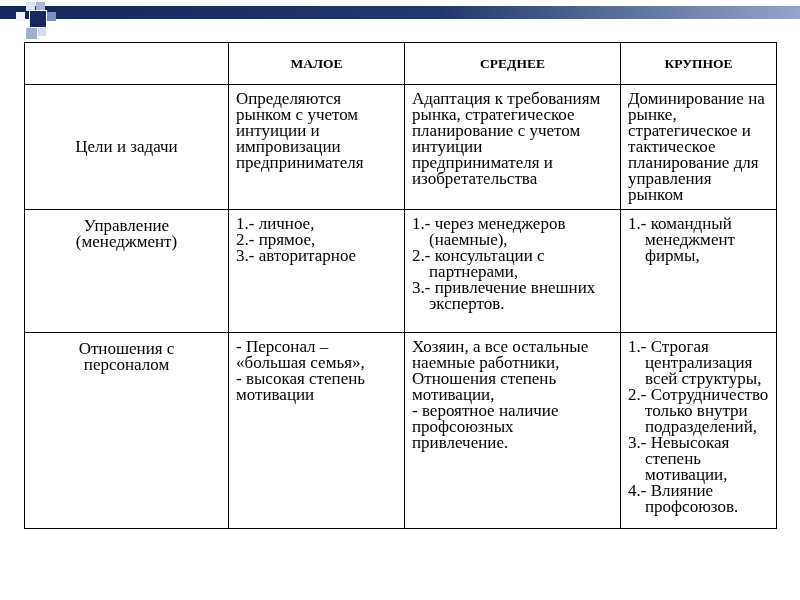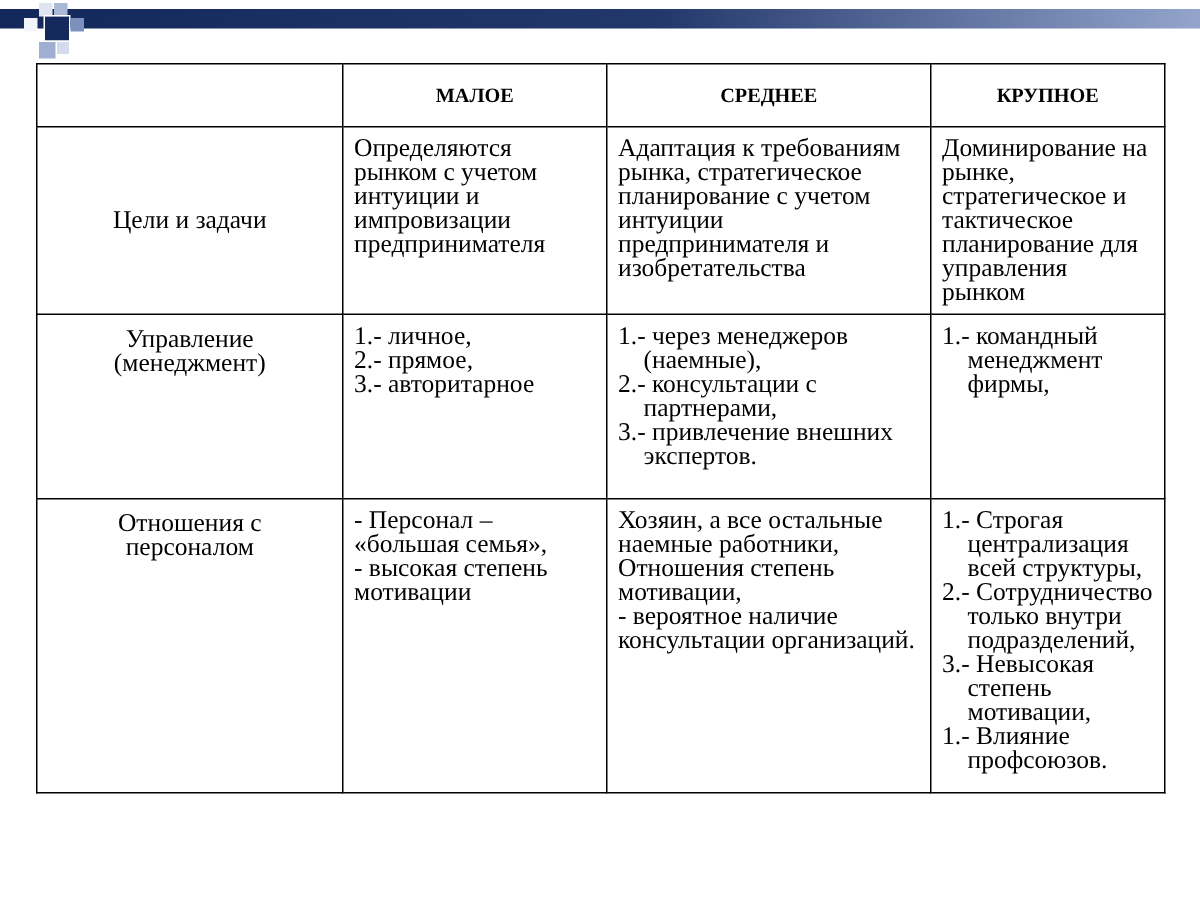--- a/index.html
+++ b/index.html
@@ -110,23 +110,23 @@
       <td class="row-label">
         <div class="label-inner">Отношения с персоналом</div>
       </td>
       <td>
           <div class="cell-line">- Персонал – «большая семья»,</div>
           <div class="cell-line">- высокая степень мотивации</div>
         </td>
       <td>
           <div class="cell-line">Хозяин, а все остальные наемные работники,</div>
           <div class="cell-line">Отношения степень мотивации,</div>
-          <div class="cell-line">- вероятное наличие консультации организаций.</div>
+          <div class="cell-line">- вероятное наличие профсоюзных привлечение.</div>
         </td>
       <td>
           <div class="cell-line hang">1.- Строгая централизация всей структуры,</div>
           <div class="cell-line hang">2.- Сотрудничество только внутри подразделений,</div>
           <div class="cell-line hang">3.- Невысокая степень мотивации,</div>
-          <div class="cell-line hang">1.- Влияние профсоюзов.</div>
+          <div class="cell-line hang">4.- Влияние профсоюзов.</div>
         </td>
     </tr>
   </tbody>
 </table>
 
 </body></html>

